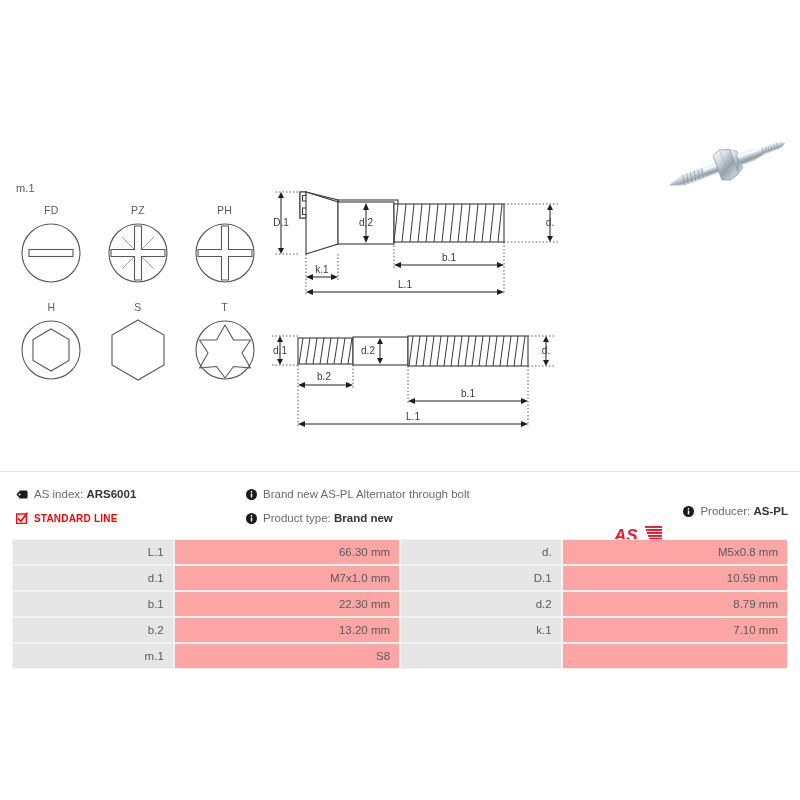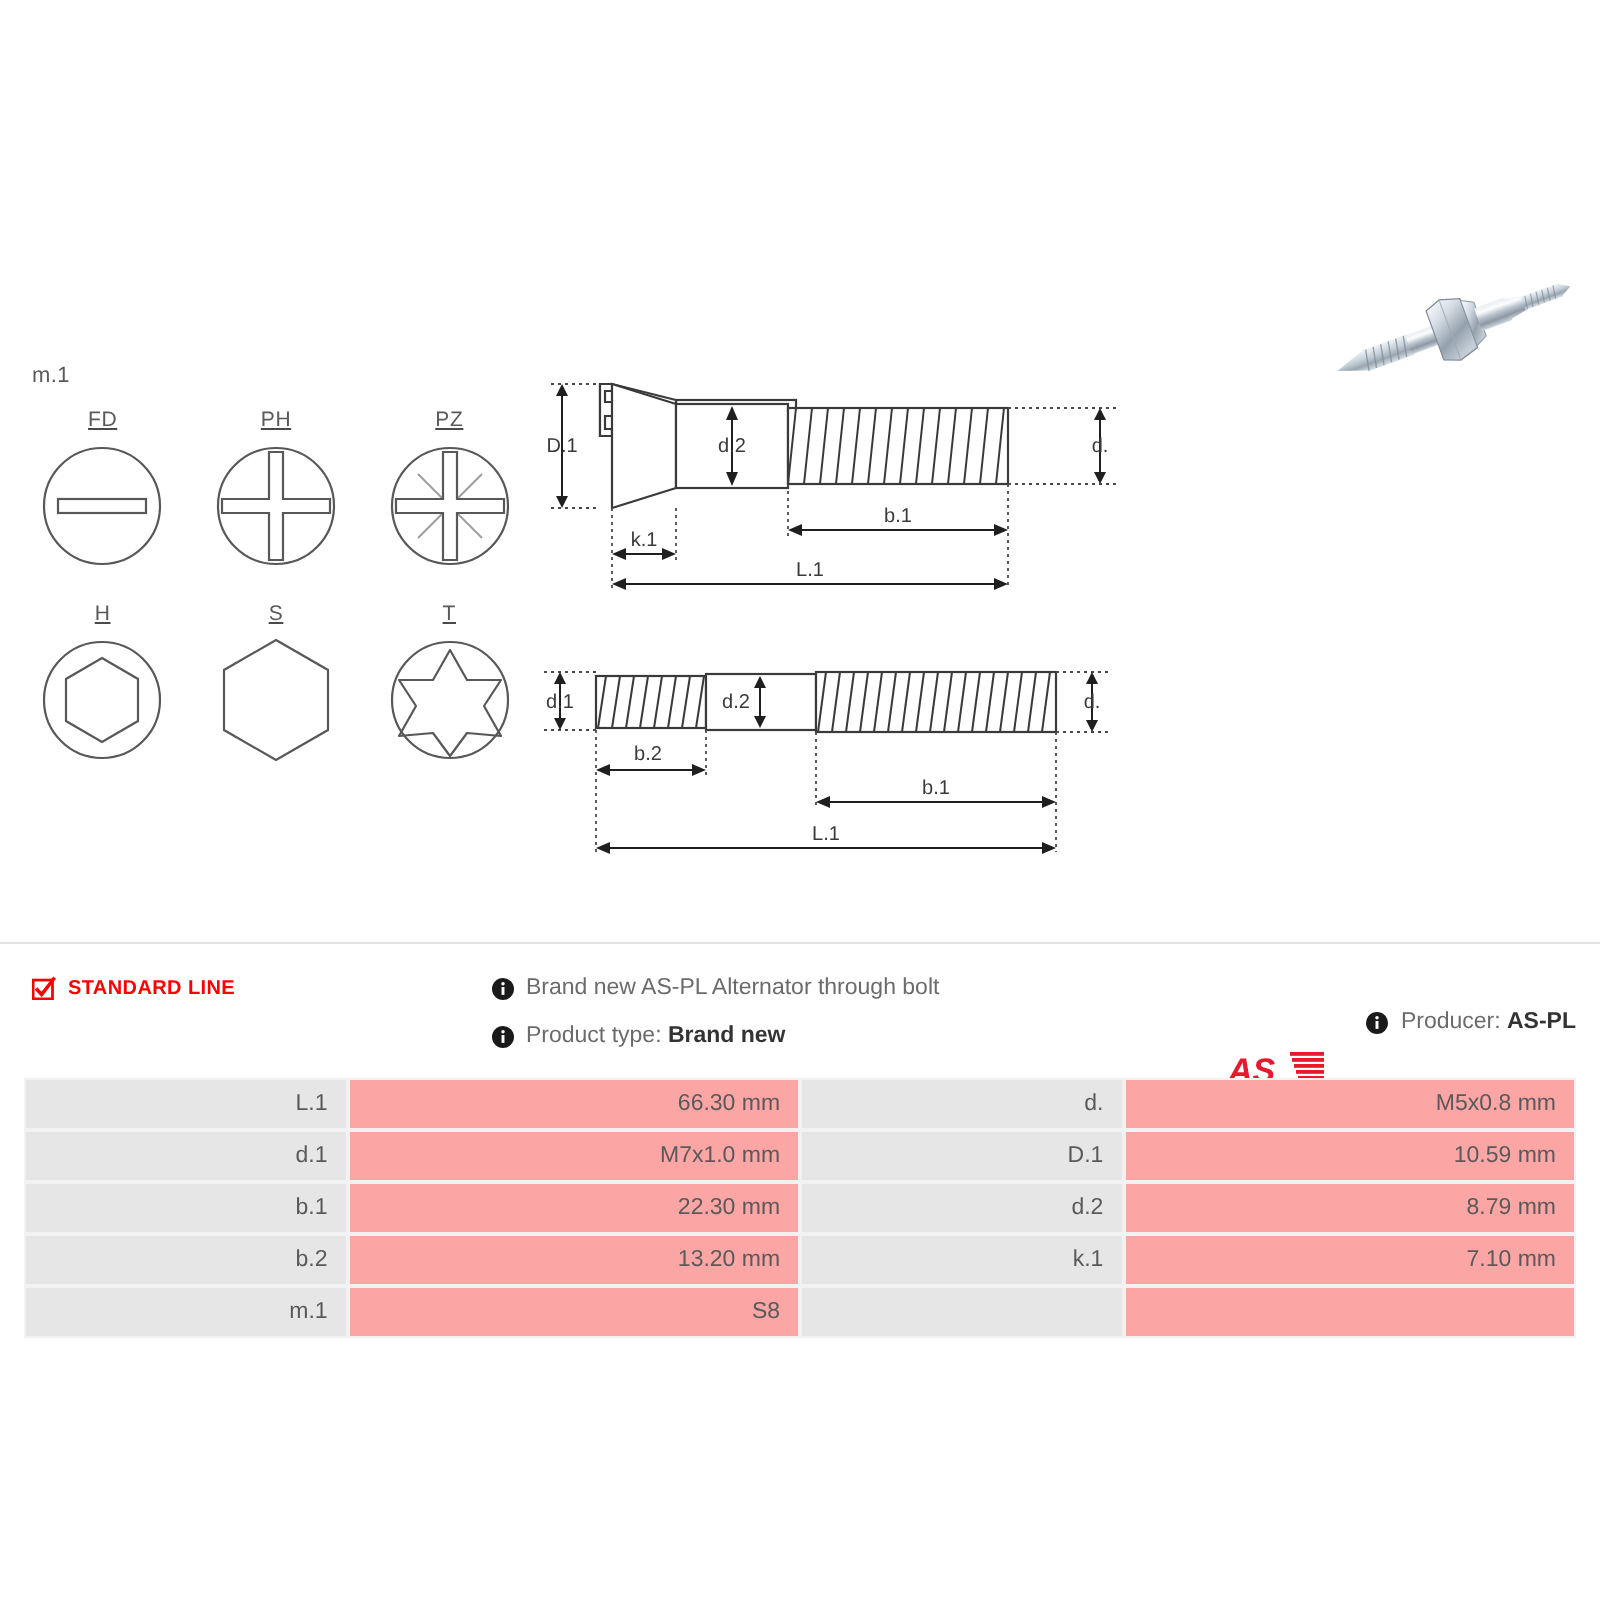--- a/index.html
+++ b/index.html
@@ -45,21 +45,20 @@
     position: absolute;
     left: 0;
     top: 24px;
     width: 260px;
     display: grid;
     grid-template-columns: repeat(3, 1fr);
     grid-row-gap: 14px;
   }
   .icon-cell {
     text-align: center;
-    text-decoration: underline;
   }
   .icon-cell .caption {
     font-size: 10.5px;
     color: #5a5a5a;
     margin-bottom: 3px;
     letter-spacing: .3px;
   }
   .icon-cell svg { display: block; margin: 0 auto; }
 
   
@@ -223,38 +222,38 @@
 
     <div class="icon-cell">
       <div class="caption">FD</div>
       <svg width="68" height="68" viewBox="0 0 68 68">
         <circle cx="34" cy="34" r="29" fill="none" stroke="#58585a" stroke-width="1.1"></circle>
         <rect x="12" y="30.5" width="44" height="7" fill="none" stroke="#58585a" stroke-width="1.1"></rect>
       </svg>
     </div>
 
     <div class="icon-cell">
-      <div class="caption">PH</div>
-      <svg width="68" height="68" viewBox="0 0 68 68">
-        <circle cx="34" cy="34" r="29" fill="none" stroke="#58585a" stroke-width="1.1"></circle>
-        <path d="M30.5,7 L37.5,7 L37.5,30.5 L61,30.5 L61,37.5 L37.5,37.5 L37.5,61 L30.5,61 L30.5,37.5 L7,37.5 L7,30.5 L30.5,30.5 Z" fill="none" stroke="#58585a" stroke-width="1.1"></path>
-      </svg>
-    </div>
-
-    <div class="icon-cell">
       <div class="caption">PZ</div>
       <svg width="68" height="68" viewBox="0 0 68 68">
         <circle cx="34" cy="34" r="29" fill="none" stroke="#58585a" stroke-width="1.1"></circle>
         <g stroke="#9a9a9c" stroke-width="0.9">
           <line x1="18" y1="18" x2="30" y2="30"></line>
           <line x1="50" y1="18" x2="38" y2="30"></line>
           <line x1="18" y1="50" x2="30" y2="38"></line>
           <line x1="50" y1="50" x2="38" y2="38"></line>
         </g>
         <path d="M30.5,7 L37.5,7 L37.5,30.5 L61,30.5 L61,37.5 L37.5,37.5 L37.5,61 L30.5,61 L30.5,37.5 L7,37.5 L7,30.5 L30.5,30.5 Z" fill="#ffffff" stroke="#58585a" stroke-width="1.1"></path>
+      </svg>
+    </div>
+
+    <div class="icon-cell">
+      <div class="caption">PH</div>
+      <svg width="68" height="68" viewBox="0 0 68 68">
+        <circle cx="34" cy="34" r="29" fill="none" stroke="#58585a" stroke-width="1.1"></circle>
+        <path d="M30.5,7 L37.5,7 L37.5,30.5 L61,30.5 L61,37.5 L37.5,37.5 L37.5,61 L30.5,61 L30.5,37.5 L7,37.5 L7,30.5 L30.5,30.5 Z" fill="none" stroke="#58585a" stroke-width="1.1"></path>
       </svg>
     </div>
 
     <div class="icon-cell">
       <div class="caption">H</div>
       <svg width="68" height="68" viewBox="0 0 68 68">
         <circle cx="34" cy="34" r="29" fill="none" stroke="#58585a" stroke-width="1.1"></circle>
         <path d="M34,13 L52,23.5 L52,44.5 L34,55 L16,44.5 L16,23.5 Z" fill="none" stroke="#58585a" stroke-width="1.1"></path>
       </svg>
     </div>
@@ -449,20 +448,31 @@
       <text x="155" y="98" text-anchor="middle">L.1</text>
     </g>
   </svg>
 </div>
 
 <div id="content-divider"></div>
 
 <div id="info-bar">
 
   <div class="info-col" id="info-col-left">
+    <div class="info-line">
+      <span class="ico">
+        <svg width="12" height="11" viewBox="0 0 14 12">
+          <path d="M0.5,6 L4.5,1.2 L12,1.2 A1.6,1.6 0 0 1 13.5,2.8 L13.5,9.2 A1.6,1.6 0 0 1 12,10.8 L4.5,10.8 Z" fill="#1a1a1a"></path>
+          <circle cx="4.2" cy="6" r="1.15" fill="#ffffff"></circle>
+        </svg>
+      </span>
+      <span>AS index:</span>
+      <span>&nbsp;</span>
+      <b>ARS6001</b>
+    </div>
     <div class="info-line std">
       <span class="ico">
         <svg width="12" height="12" viewBox="0 0 13 13">
           <rect x="0.6" y="2.2" width="10.5" height="10.2" fill="none" stroke="#ff0000" stroke-width="1.5"></rect>
           <path d="M2.2,6.8 L5.2,10 L12.3,0.9" fill="none" stroke="#ff0000" stroke-width="1.9"></path>
         </svg>
       </span>
       <span>STANDARD LINE</span>
     </div>
   </div>

